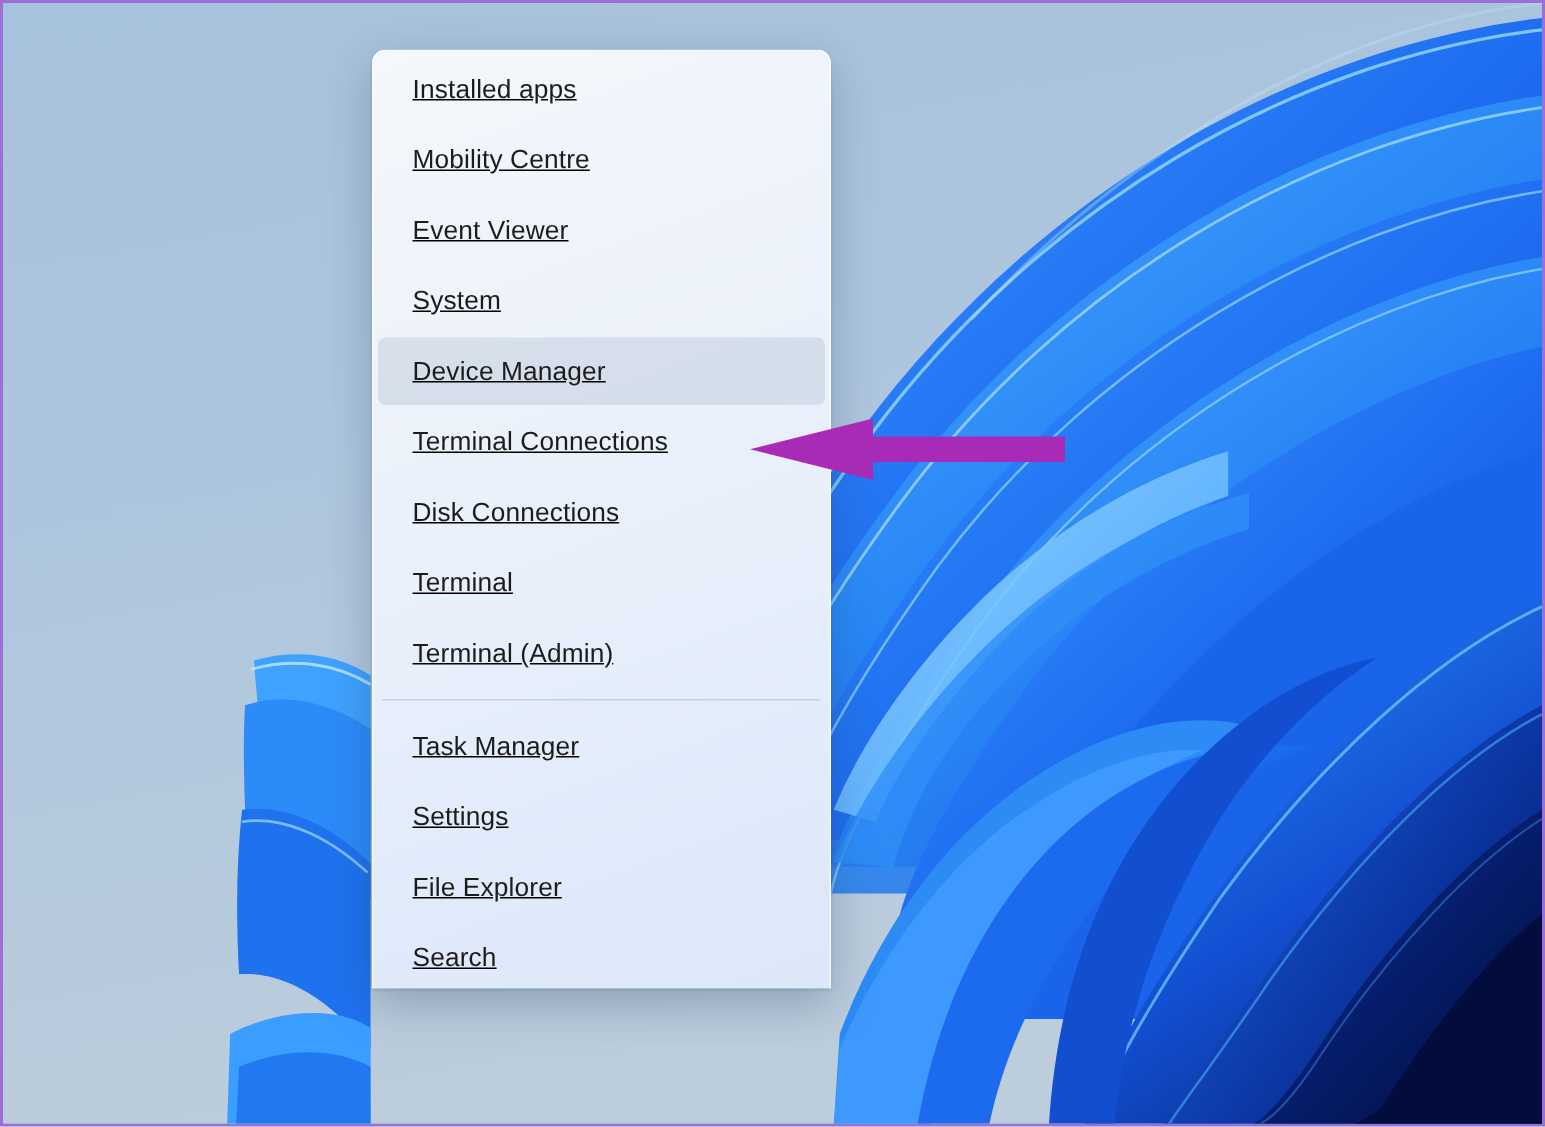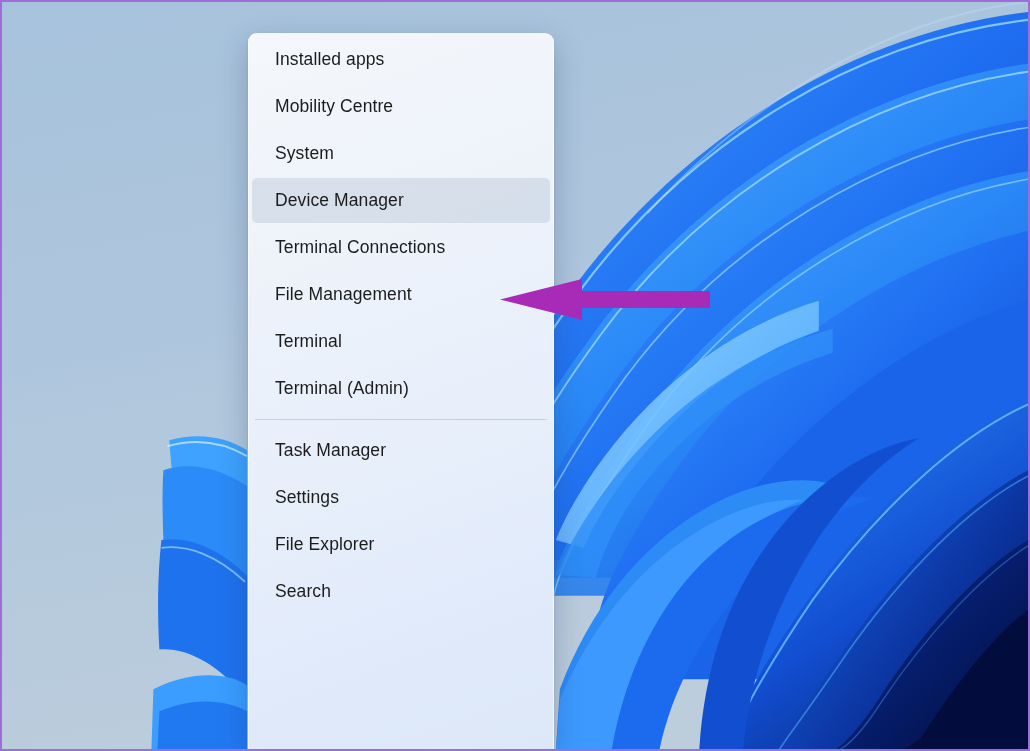--- a/index.html
+++ b/index.html
@@ -19,27 +19,28 @@
     position:absolute;
     inset:0;
     overflow:hidden;
   }
   #wallpaper { position:absolute; inset:0; display:block; }
 
   
   #context-menu {
     position:absolute;
     left:246px; top:31px;
-    width:306px; height:718px;
+    width:306px; height:626px;
     border-radius:9px 9px 0 0;
     background:linear-gradient(160deg,#f4f7fb 0%, #eef3fa 28%, #e6eefb 62%, #dfe9fa 85%, #dce7f8 100%);
     box-shadow:0 10px 30px rgba(30,50,90,0.28), 0 1px 2px rgba(40,60,100,0.18);
     border:1px solid rgba(255,255,255,0.65);
     border-bottom:none;
     overflow:hidden;
+    text-decoration:underline;
   }
   .menu-group { padding:0; }
   .menu-item {
     position:relative;
     height:47px;
     display:flex;
     align-items:center;
     padding-left:26px;
     font-size:17.5px;
     color:#1c1c1c;
@@ -207,35 +208,38 @@
 
       <div class="menu-item">
         <span class="label">Installed apps</span>
       </div>
 
       <div class="menu-item">
         <span class="label">Mobility Centre</span>
       </div>
 
 
+      <div class="menu-item">
+        <span class="label">Event Viewer</span>
+      </div>
 
       <div class="menu-item">
         <span class="label">System</span>
       </div>
 
       <div class="menu-item highlighted">
         <span class="label">Device Manager</span>
       </div>
 
       <div class="menu-item">
         <span class="label">Terminal Connections</span>
       </div>
 
       <div class="menu-item">
-        <span class="label">File Management</span>
+        <span class="label">Disk Connections</span>
       </div>
 
 
       <div class="menu-item">
         <span class="label">Terminal</span>
       </div>
 
       <div class="menu-item">
         <span class="label">Terminal (Admin)</span>
       </div>

